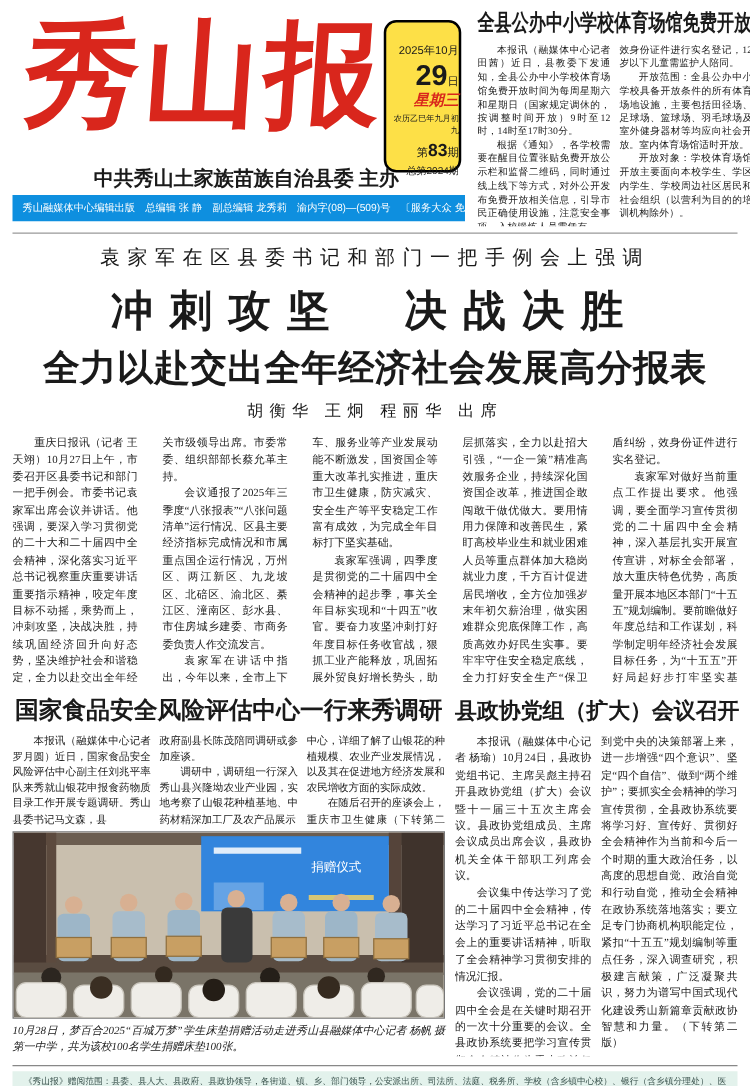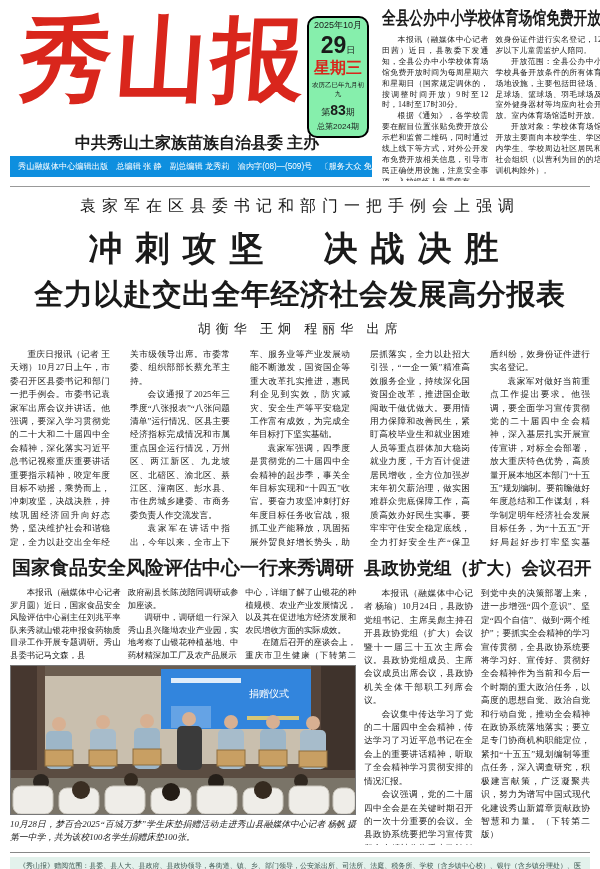--- a/index.html
+++ b/index.html
@@ -4,26 +4,26 @@
 <style>
   html,body{margin:0;padding:0;background:#f2f2f2;}
   body{width:600px;height:869px;overflow:hidden;font-family:"Liberation Serif","DejaVu Serif",serif;color:#1a1a1a;}
   .page{position:relative;width:600px;height:869px;background:#fff;box-sizing:border-box;padding:4px 10px 0;}
 
   
   .mast{position:relative;height:182px;border-bottom:1px solid #999;}
   .paper-title{position:absolute;left:10px;top:8px;width:290px;font-size:92px;line-height:1.05;
     font-weight:bold;color:#d9261c;letter-spacing:4px;transform:skewX(-4deg);white-space:nowrap;}
   .date-box{position:absolute;left:297px;top:12px;width:62px;height:122px;border:2px solid #000;
-    border-radius:10px;text-align:center;font-family:"Liberation Sans","DejaVu Sans",sans-serif;
-    box-sizing:border-box;padding-top:1px;background:#86efac;}
+    border-radius:10px;text-align:right;font-family:"Liberation Sans","DejaVu Sans",sans-serif;
+    box-sizing:border-box;padding-top:16px;background:#fde047;}
   .db-ym{font-size:9px;}
   .db-day{font-size:23px;font-weight:bold;line-height:1.15;}
   .db-day .sfx{font-size:9px;font-weight:normal;}
-  .db-week{color:#d9261c;font-size:16px;font-weight:bold;line-height:1.2;}
+  .db-week{color:#d9261c;font-size:12px;font-weight:bold;line-height:1.2;font-style:italic;}
   .db-lunar{font-size:6.5px;margin:3px 0 2px;}
   .db-issue{font-size:9px;line-height:1.3;}
   .db-issue .big{font-size:14px;font-weight:bold;}
   .db-total{font-size:8px;margin-top:2px;}
   .pub-line{position:absolute;left:14px;top:129px;width:346px;display:flex;justify-content:center;
     font-size:16px;font-weight:bold;white-space:nowrap;}
   .info-bar{position:absolute;left:0;top:152px;width:362px;height:21px;background:#0e8fdf;color:#fff;
     font-size:8.2px;line-height:21px;padding-left:8px;box-sizing:border-box;white-space:nowrap;
     font-family:"Liberation Sans","DejaVu Sans",sans-serif;}
 
@@ -117,21 +117,21 @@
     <div class="lead-cols">
       <div class="col">
           <p>重庆日报讯（记者 王天翊）10月27日上午，市委召开区县委书记和部门一把手例会。市委书记袁家军出席会议并讲话。他强调，要深入学习贯彻党的二十大和二十届四中全会精神，深化落实习近平总书记视察重庆重要讲话重要指示精神，咬定年度目标不动摇，乘势而上，冲刺攻坚，决战决胜，持续巩固经济回升向好态势，坚决维护社会和谐稳定，全力以赴交出全年经济社会发展高分报表。</p>
         </div>
       <div class="col cont">
           <p>关市级领导出席。市委常委、组织部部长蔡允革主持。</p>
           <p>会议通报了2025年三季度“八张报表”“八张问题清单”运行情况、区县主要经济指标完成情况和市属重点国企运行情况，万州区、两江新区、九龙坡区、北碚区、渝北区、綦江区、潼南区、彭水县、市住房城乡建委、市商务委负责人作交流发言。</p>
           <p>袁家军在讲话中指出，今年以来，全市上下认真贯彻党中央决策部署，坚持统筹发展和安全，着力稳就业、稳企业、稳市场、稳预期，扎实推动外贸进出口、投资等主要经济指标稳中有进，智能网联新能源汽</p>
         </div>
       <div class="col cont">
-          <p>车、服务业等产业发展动能不断激发，国资国企等重大改革扎实推进，惠民利企见到实效，防灾减灾、安全生产等平安稳定工作富有成效，为完成全年目标打下坚实基础。</p>
+          <p>车、服务业等产业发展动能不断激发，国资国企等重大改革扎实推进，重庆市卫生健康，防灾减灾、安全生产等平安稳定工作富有成效，为完成全年目标打下坚实基础。</p>
           <p>袁家军强调，四季度是贯彻党的二十届四中全会精神的起步季，事关全年目标实现和“十四五”收官。要奋力攻坚冲刺打好年度目标任务收官战，狠抓工业产能释放，巩固拓展外贸良好增长势头，助力企业深耕重点市场，拓展新兴市场，扎实做好重大项目前期工作，加快促进投资放量。要进一步强化大区大县和重点国企主力军作用，突出“一把手”带头层</p>
         </div>
       <div class="col cont">
           <p>层抓落实，全力以赴招大引强，“一企一策”精准高效服务企业，持续深化国资国企改革，推进国企敢闯敢干做优做大。要用情用力保障和改善民生，紧盯高校毕业生和就业困难人员等重点群体加大稳岗就业力度，千方百计促进居民增收，全方位加强岁末年初欠薪治理，做实困难群众兜底保障工作，高质高效办好民生实事。要牢牢守住安全稳定底线，全力打好安全生产“保卫战”，落实落细道路交通、高楼消防、燃气管道等重点领域风险排查治理，扎实做好危化品、建设施工等方面安全工作，坚决防范遏制重特大事故发生，及时排查化解矛</p>
         </div>
       <div class="col cont">
           <p>盾纠纷，效身份证件进行实名登记。</p>
           <p>袁家军对做好当前重点工作提出要求。他强调，要全面学习宣传贯彻党的二十届四中全会精神，深入基层扎实开展宣传宣讲，对标全会部署，放大重庆特色优势，高质量开展本地区本部门“十五五”规划编制。要前瞻做好年度总结和工作谋划，科学制定明年经济社会发展目标任务，为“十五五”开好局起好步打牢坚实基础。</p>
         </div>
     </div>

